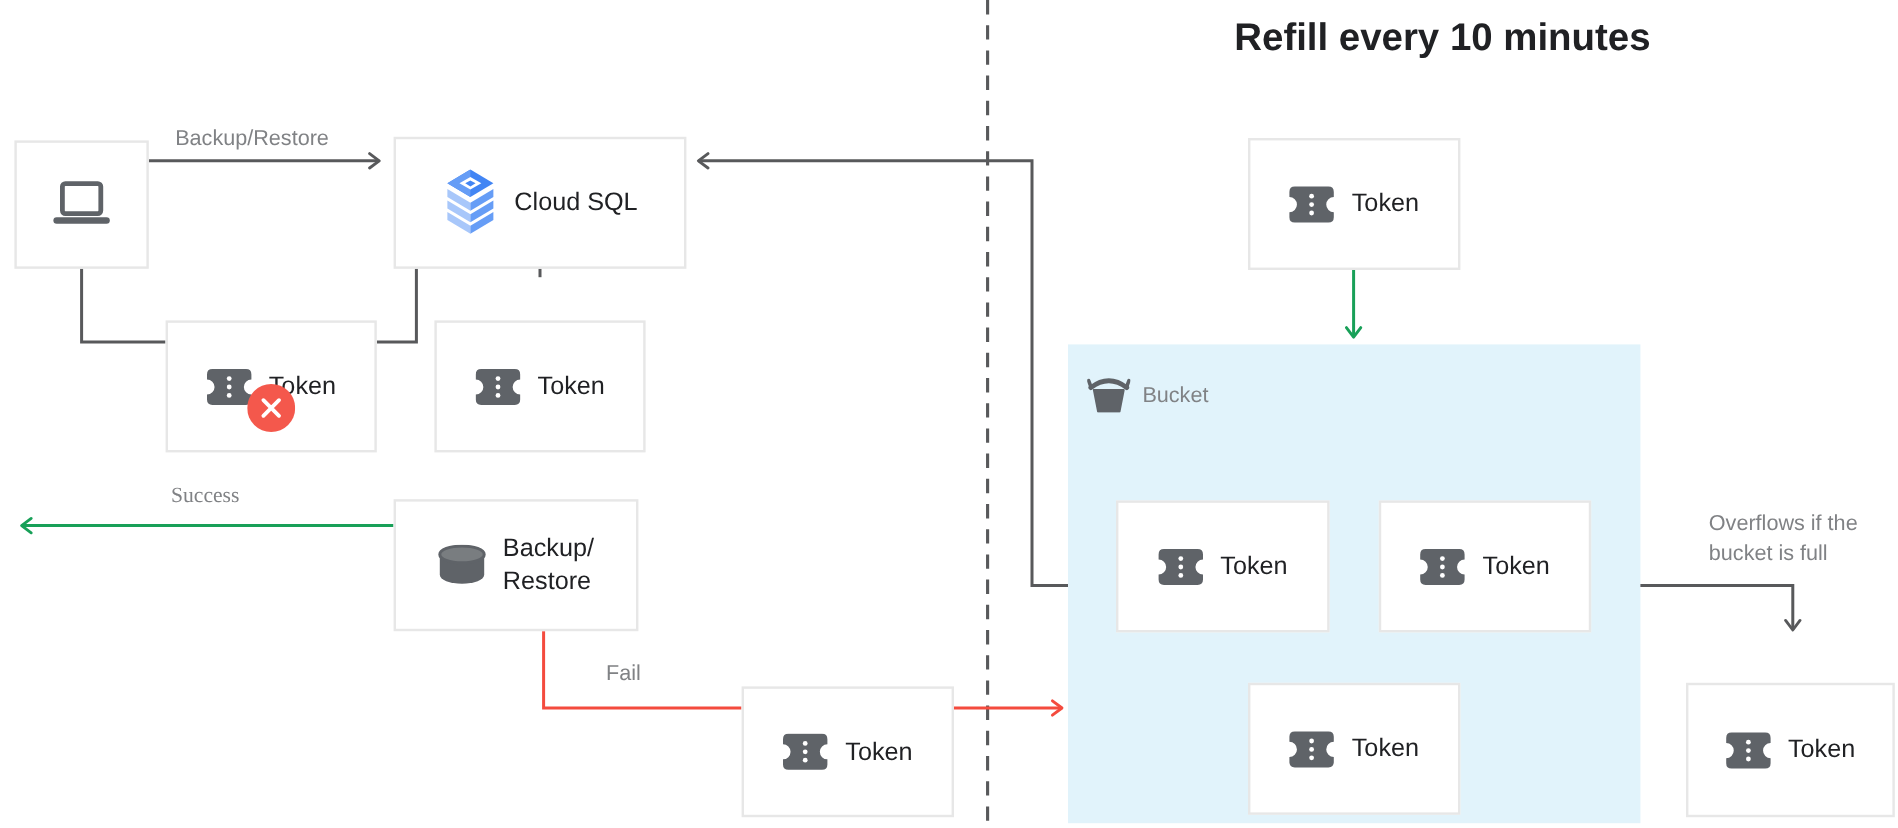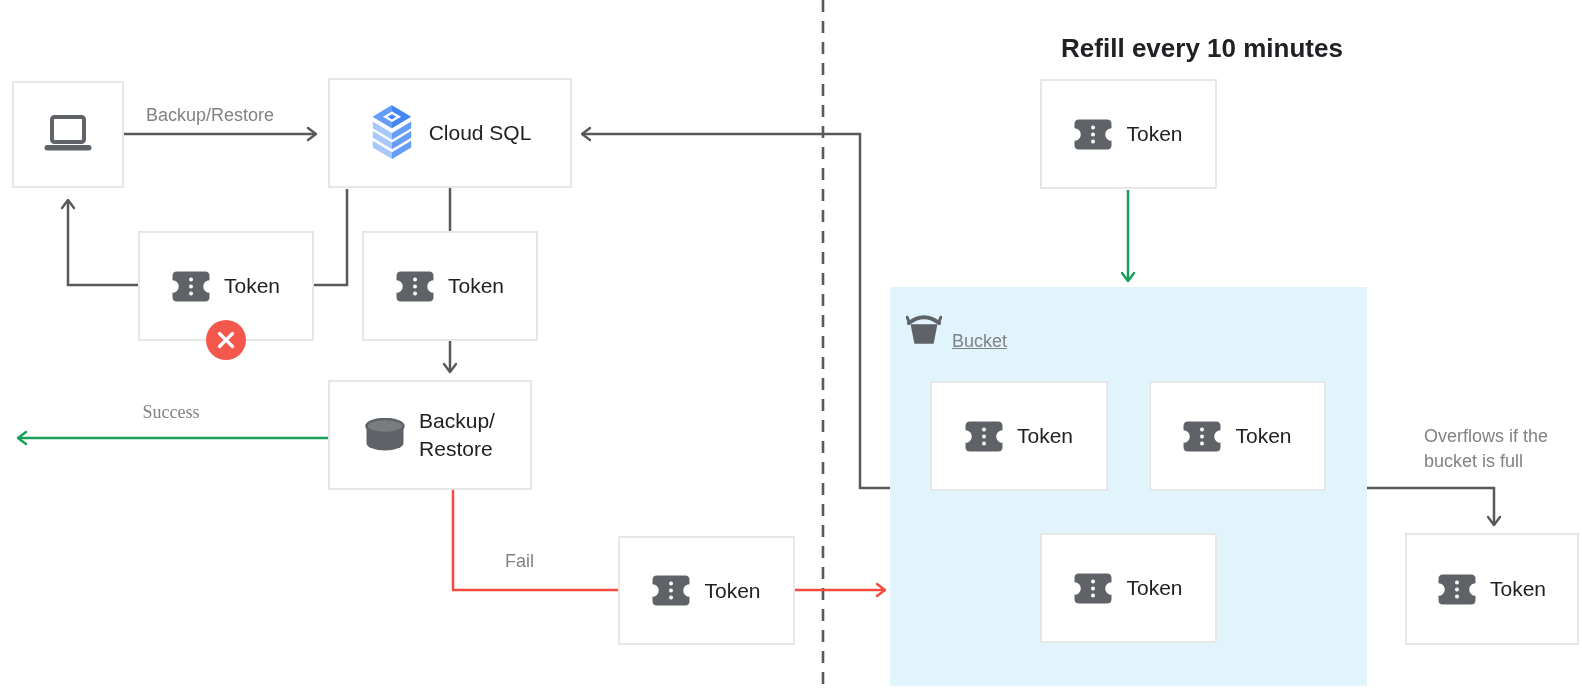--- a/index.html
+++ b/index.html
@@ -13,21 +13,21 @@
 
   
   #connectors { position:absolute; left:0; top:0; width:1582px; height:690px; z-index:1; pointer-events:none; }
 
   
   .bucket-area { left:890px; top:287px; width:477px; height:399px; background:#E1F3FB; z-index:0; }
 
   
   .node {
     background:#ffffff; border:2px solid #E7E7E7; z-index:2;
-    display:flex; align-items:center; justify-content:center; gap:14px;
+    display:flex; align-items:center; justify-content:center; gap:14px;margin-top:36px;
   }
   .node .node-label { font-size:21px; color:#202124; white-space:nowrap; }
   .node .two-line { line-height:28px; }
 
   .box-laptop   { left:12px;   top:81px;  width:112px; height:107px; }
   .box-cloudsql { left:328px;  top:78px;  width:244px; height:110px; }
   .box-token-1  { left:138px;  top:231px; width:176px; height:110px; }
   .box-token-2  { left:362px;  top:231px; width:176px; height:110px; }
   .box-backup   { left:328px;  top:380px; width:204px; height:110px; }
   .box-token-3  { left:618px;  top:536px; width:177px; height:109px; }
@@ -36,25 +36,25 @@
   .box-token-6  { left:1149px; top:381px; width:177px; height:110px; }
   .box-token-7  { left:1040px; top:533px; width:177px; height:110px; }
   .box-token-8  { left:1405px; top:533px; width:174px; height:112px; }
 
   
   .gray-label { color:#808285; font-size:18px; z-index:2; }
   .lbl-backup-restore { left:146px; top:105px; width:170px; text-align:left; }
   .lbl-success        { left:101px; top:402px; width:140px; text-align:center;font-family:Liberation Serif, serif; }
   .lbl-fail           { left:505px; top:551px; width:65px;  text-align:left; }
   .lbl-overflow       { left:1424px; top:424px; width:160px; line-height:25px; }
-  .lbl-bucket         { left:952px; top:331px;text-decoration:underline; }
+  .lbl-bucket         { left:952px; top:319px; }
 
   .diagram-title {
     left:1022px; top:13px; width:360px; text-align:center; z-index:2;
-    font-size:26px; font-weight:700; color:#202124;margin-top:20px;
+    font-size:32px; font-weight:700; color:#202124;
   }
 
   
   .error-badge { left:206px; top:320px; width:40px; height:40px; z-index:4; }
 
   
   .bucket-icon-wrap { left:906px; top:310px; z-index:2; }
 </style>
 </head>
 <body>

